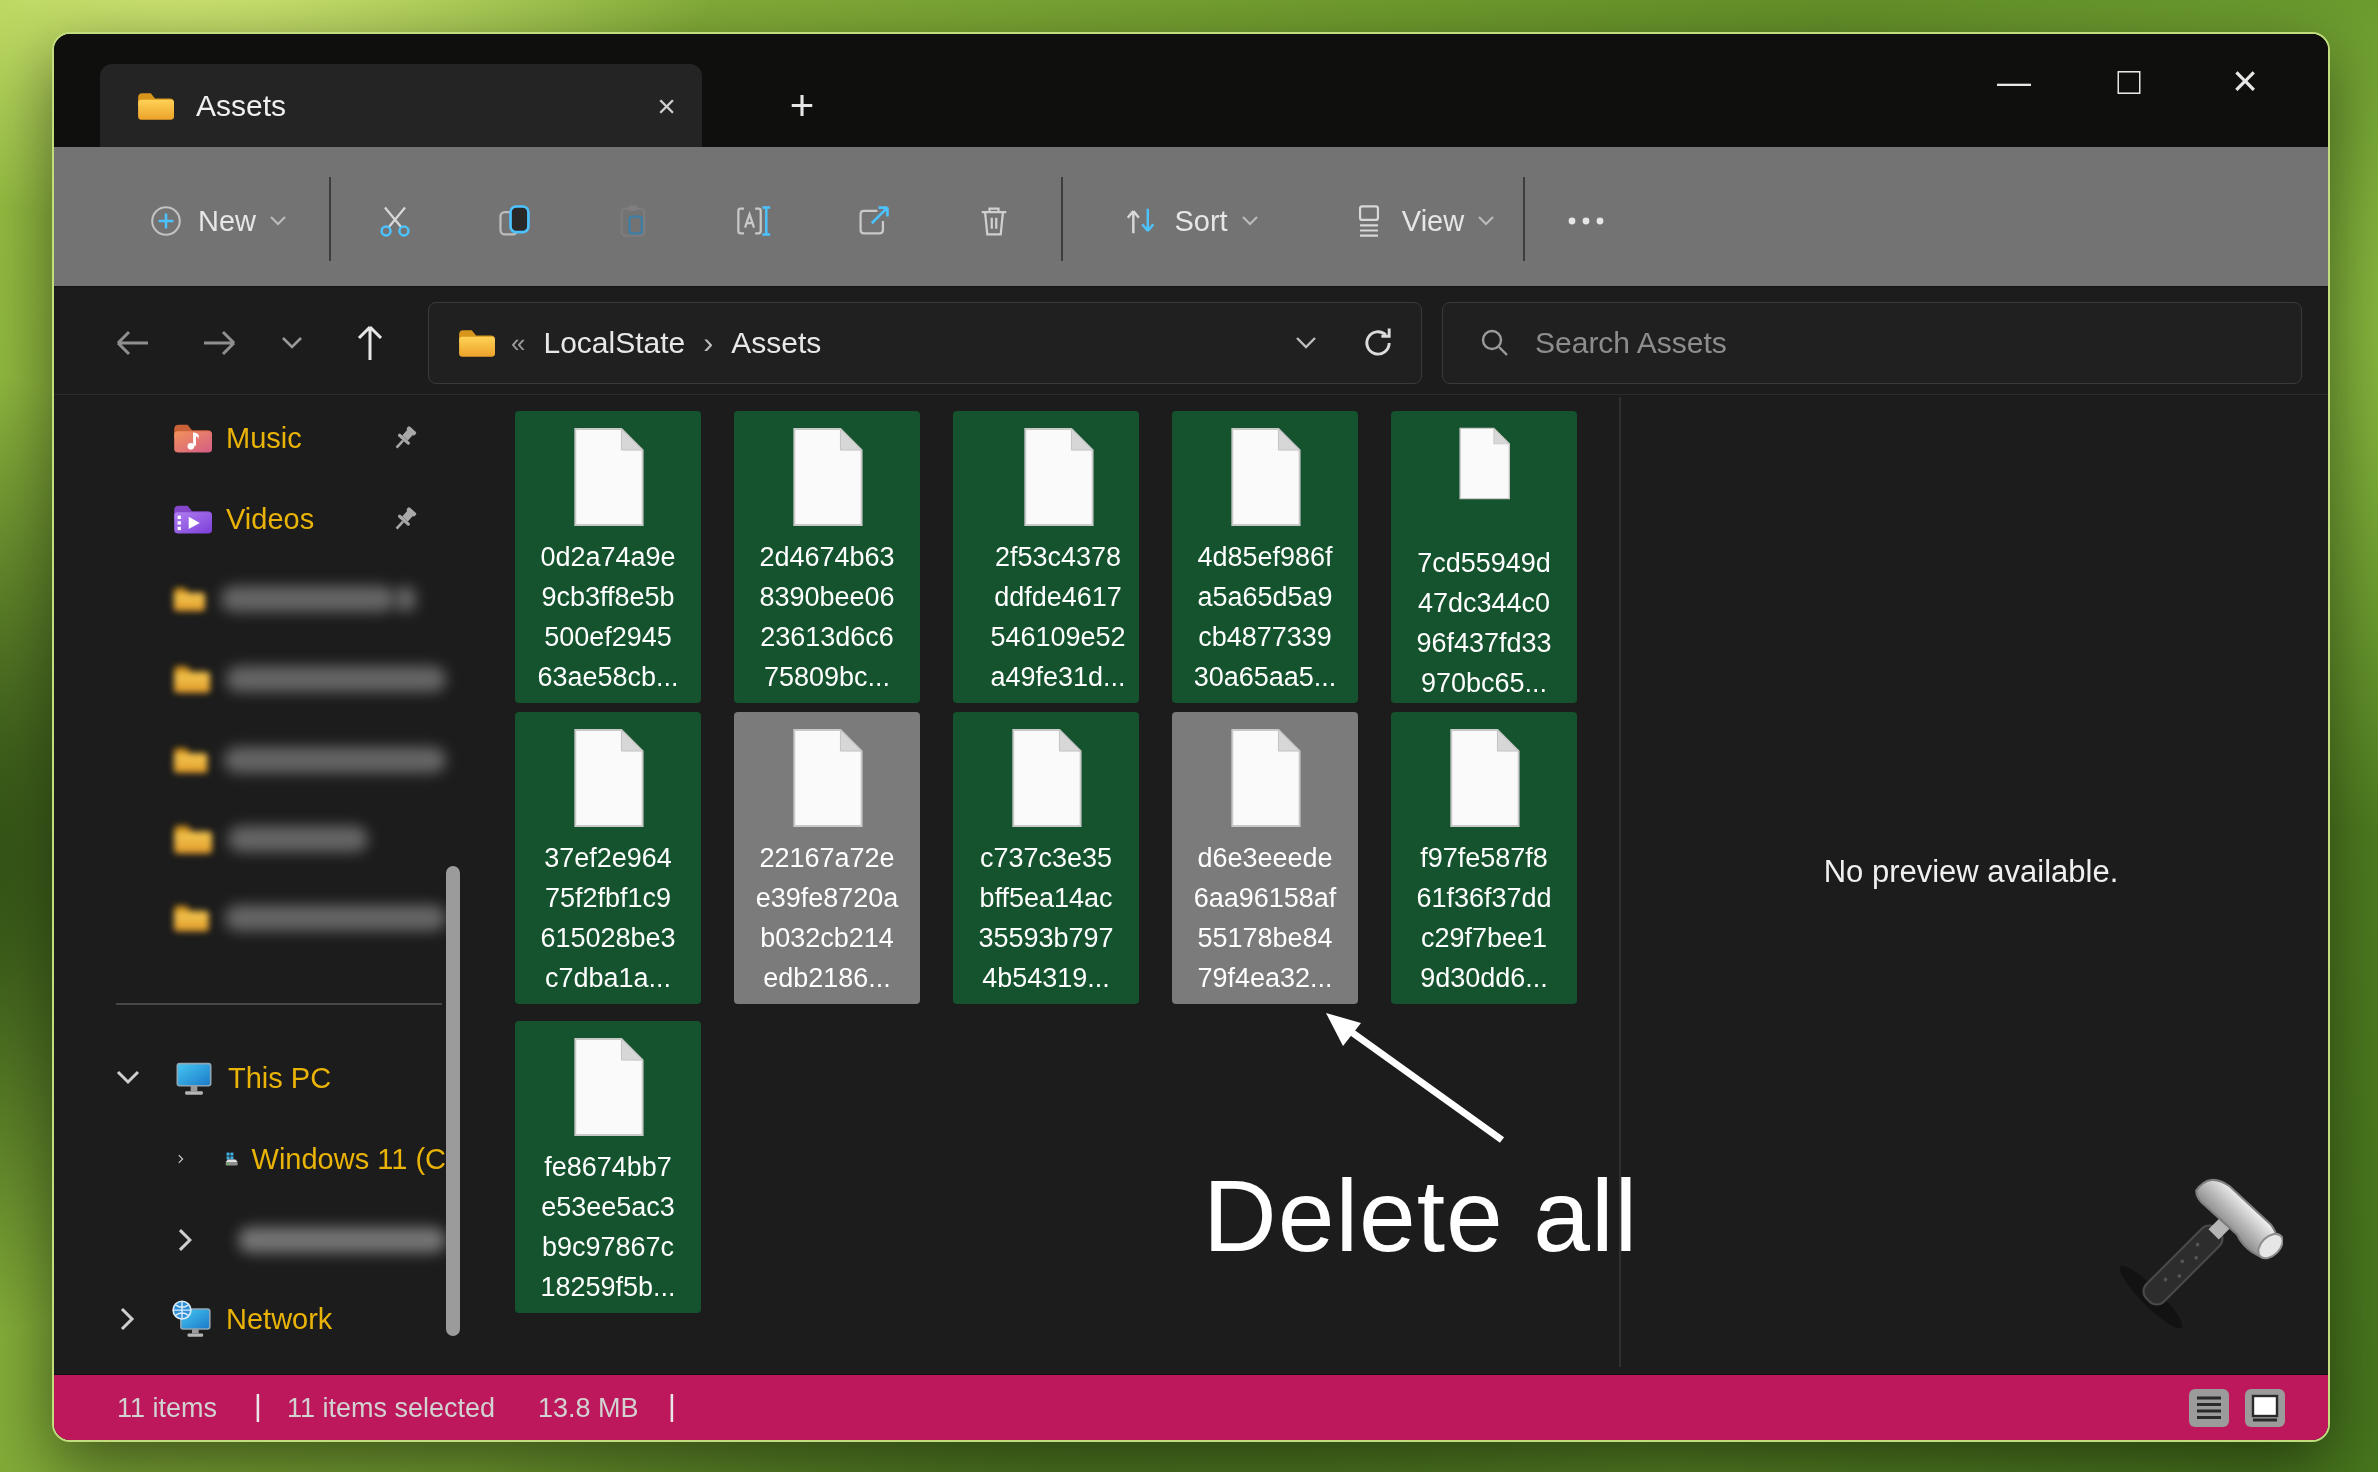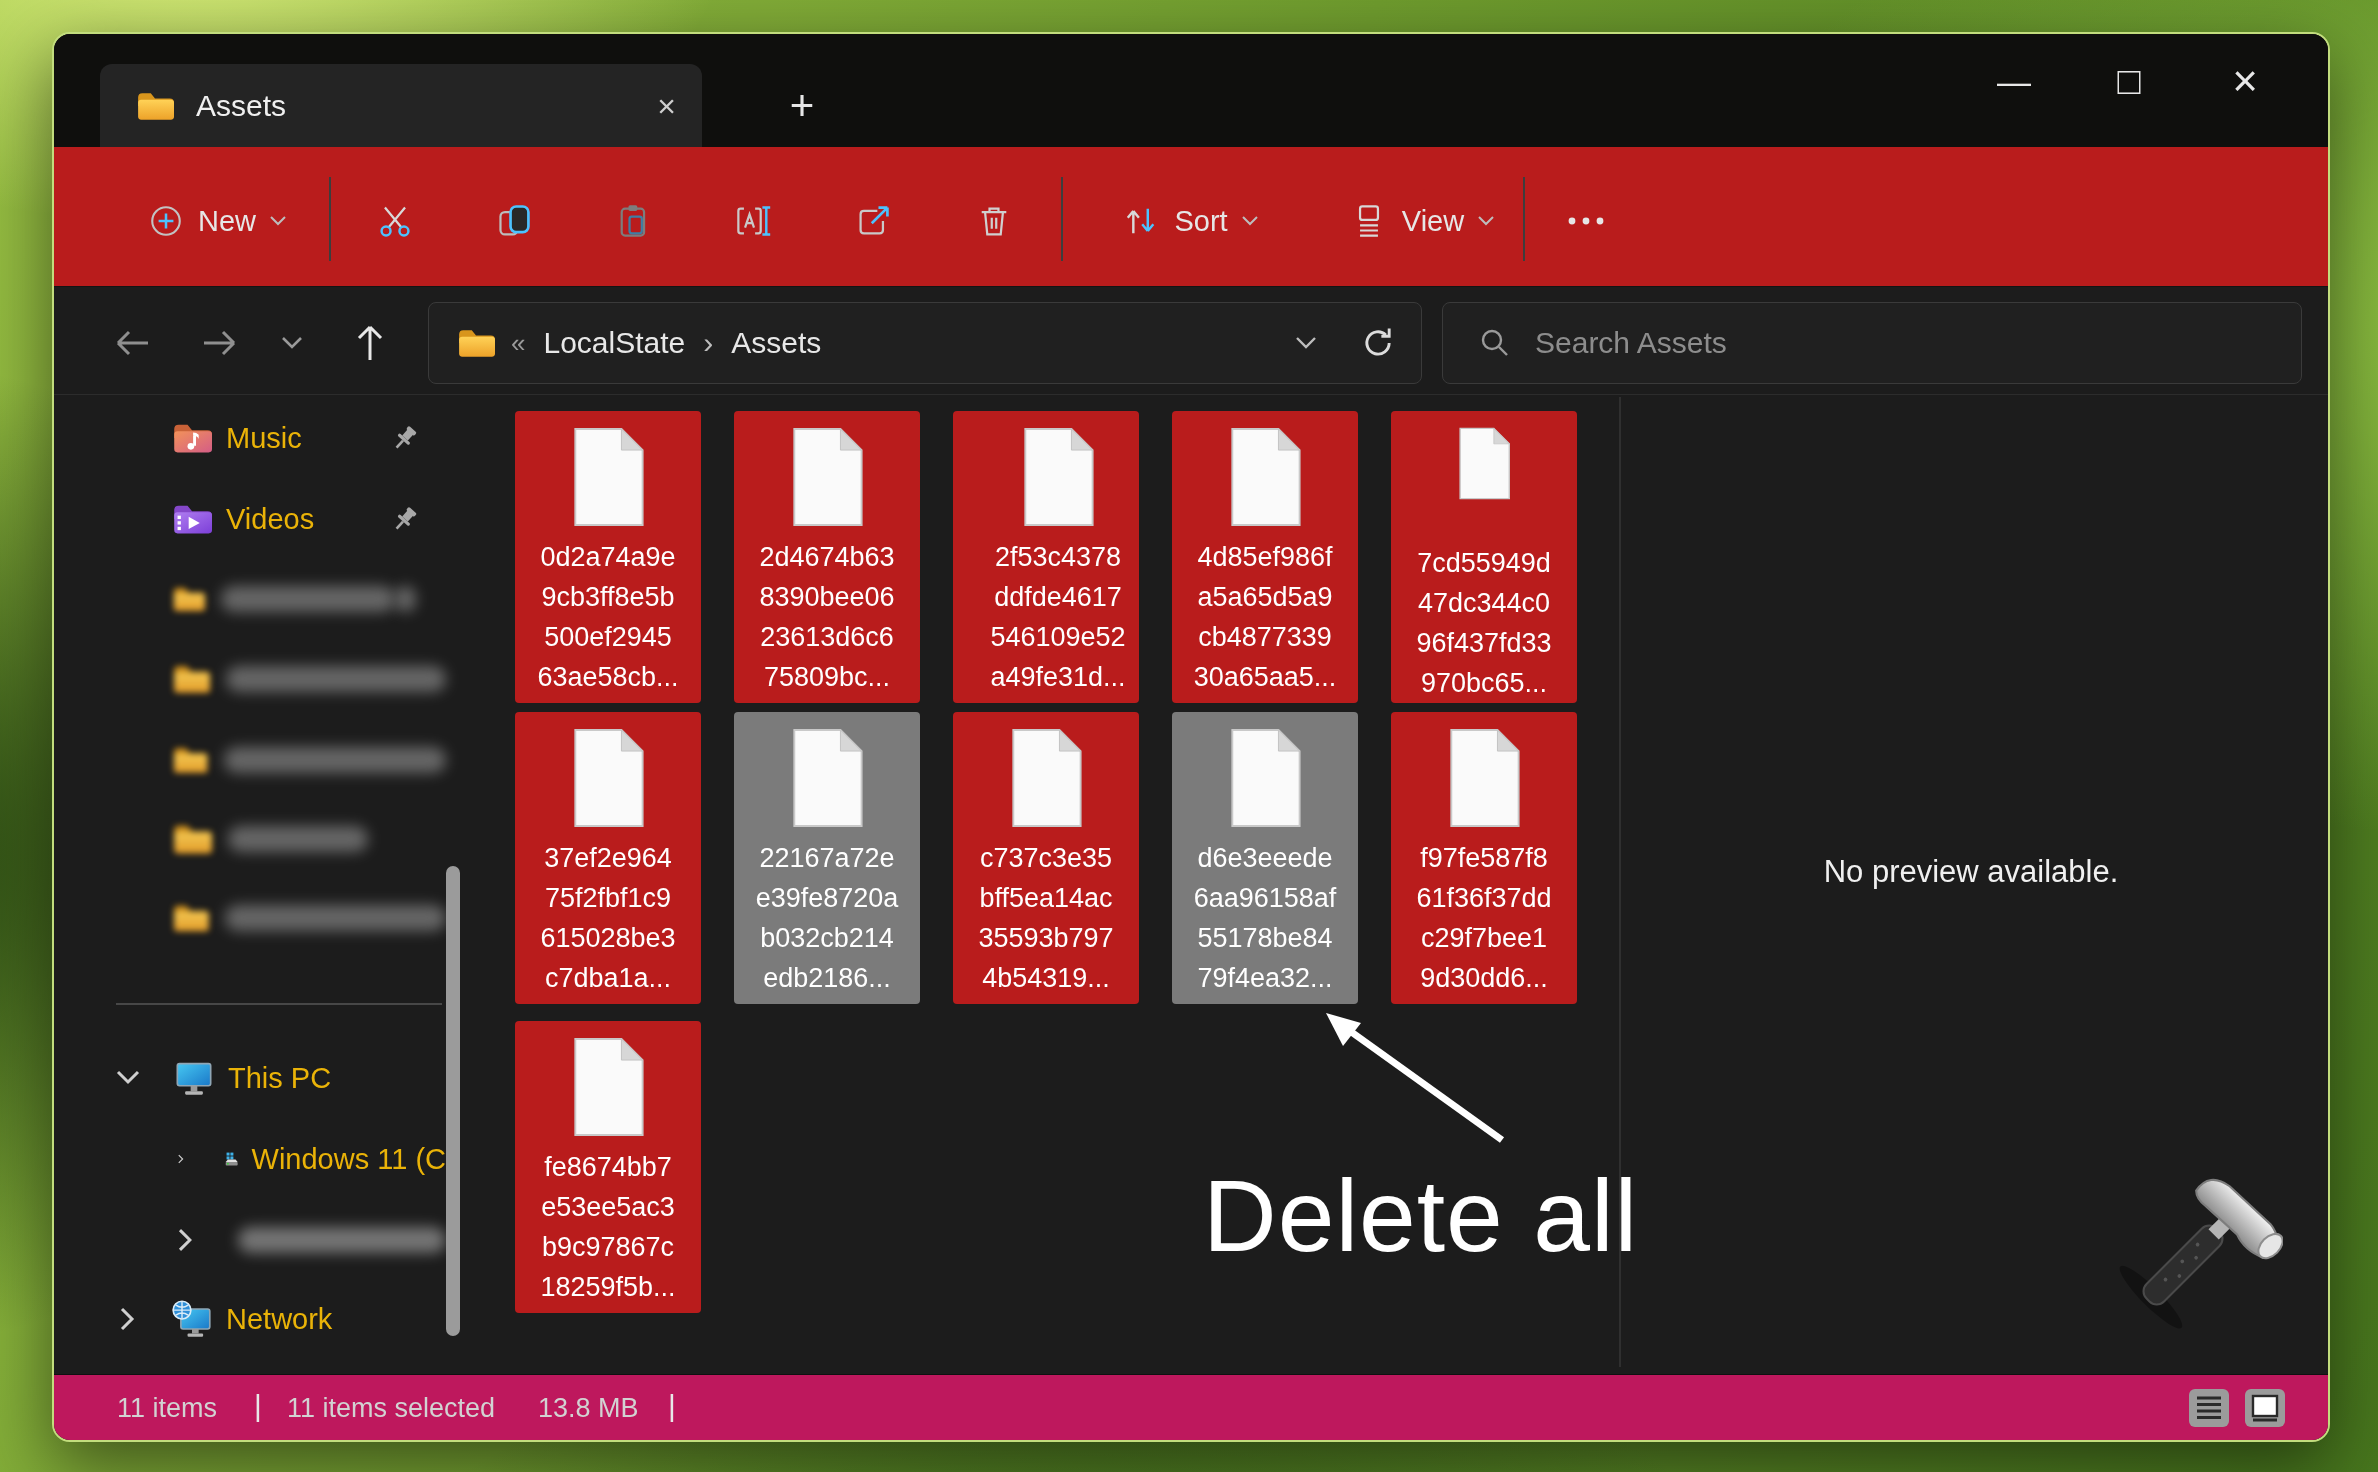--- a/index.html
+++ b/index.html
@@ -15,40 +15,40 @@
     border:2px solid #c2dd7d;border-radius:18px;overflow:hidden;box-shadow:0 24px 70px rgba(0,0,0,.5);box-sizing:border-box;}
   .titlebar{position:absolute;left:0;top:0;width:100%;height:113px;background:#0f0f0d;}
   .tab{position:absolute;left:46px;top:30px;width:602px;height:83px;background:#242424;
     border-radius:12px 12px 0 0;display:flex;align-items:center;cursor:default;}
   .tab-label{font-size:30px;color:#f0f0f0;margin-left:22px;}
   .tab-close{margin-left:auto;margin-right:26px;font-size:32px;color:#cfcfcf;line-height:1;}
   .newtab{position:absolute;left:713px;top:40px;width:70px;height:64px;color:#e6e6e6;font-size:42px;
     display:flex;align-items:center;justify-content:center;font-weight:300;}
   .wbtn{position:absolute;top:8px;width:94px;height:78px;display:flex;align-items:center;justify-content:center;
     color:#e8e8e8;}
-  .toolbar{position:absolute;left:0;top:113px;width:100%;height:140px;background:#b91c1c;border-bottom:1px solid #141414;box-sizing:border-box;}
+  .toolbar{position:absolute;left:0;top:113px;width:100%;height:140px;background:#737373;border-bottom:1px solid #141414;box-sizing:border-box;}
   .tb-btn{position:absolute;top:36px;height:76px;display:flex;align-items:center;justify-content:center;gap:14px;
     color:#e6e6e6;font-size:29px;}
   .tb-sep{position:absolute;top:30px;width:2px;height:84px;background:#3d3d3d;}
   .navrow-btn{position:absolute;top:268px;width:70px;height:82px;display:flex;align-items:center;justify-content:center;}
   .addressbar{position:absolute;left:374px;top:268px;width:994px;height:82px;background:#202020;
     border:1px solid #3a3a3a;border-radius:8px;display:flex;align-items:center;box-sizing:border-box;}
   .crumb{font-size:30px;color:#e8e8e8;}
   .searchbox{position:absolute;left:1388px;top:268px;width:860px;height:82px;background:#202020;
     border:1px solid #3a3a3a;border-radius:8px;display:flex;align-items:center;box-sizing:border-box;}
   .searchbox input{background:transparent;border:none;outline:none;color:#fca5a5;font-size:30px;
     font-family:"Liberation Sans",sans-serif;width:680px;}
   .searchbox input::placeholder{color:#8d8d8d;}
   .content-sep{position:absolute;left:0;top:360px;width:100%;height:1px;background:#2c2c2c;}
   .srow{position:absolute;left:46px;width:346px;height:66px;display:flex;align-items:center;color:#eab308;font-size:29px;}
   .side-sep{position:absolute;left:62px;top:969px;width:326px;height:2px;background:#474747;}
   .sidebar-scroll{position:absolute;left:392px;top:832px;width:14px;height:470px;background:#9b9b9b;border-radius:7px;}
   .blob{height:26px;border-radius:13px;background:#787878;filter:blur(7px);opacity:.8;}
   .blur-ic{filter:blur(3px);opacity:.95;}
-  .tile{position:absolute;width:186px;height:292px;background:#b91c1c;border-radius:4px;display:flex;
+  .tile{position:absolute;width:186px;height:292px;background:#14532d;border-radius:4px;display:flex;
     flex-direction:column;align-items:center;padding-top:16px;box-sizing:border-box;}
   .tile.light{background:#7b7b7b;}
   .fname{white-space:pre-line;text-align:center;font-size:27px;line-height:40px;color:#ffffff;margin-top:10px;}
   .pane-divider{position:absolute;left:1565px;top:363px;width:2px;height:970px;background:#2f2f2f;}
   .preview-msg{position:absolute;left:1567px;top:820px;width:700px;text-align:center;font-size:31px;color:#f0f0f0;}
   .statusbar{position:absolute;left:0;top:1340px;width:100%;height:70px;background:#be185d;border-top:1px solid #101010;
     box-sizing:border-box;}
   .st-text{position:absolute;top:18px;font-size:27px;color:#d2d2d2;}
   .st-div{position:absolute;top:14px;font-size:30px;color:#e8e8e8;}
   .viewtoggle{position:absolute;top:1354px;width:40px;height:38px;border-radius:6px;background:#9b9b9b;}

